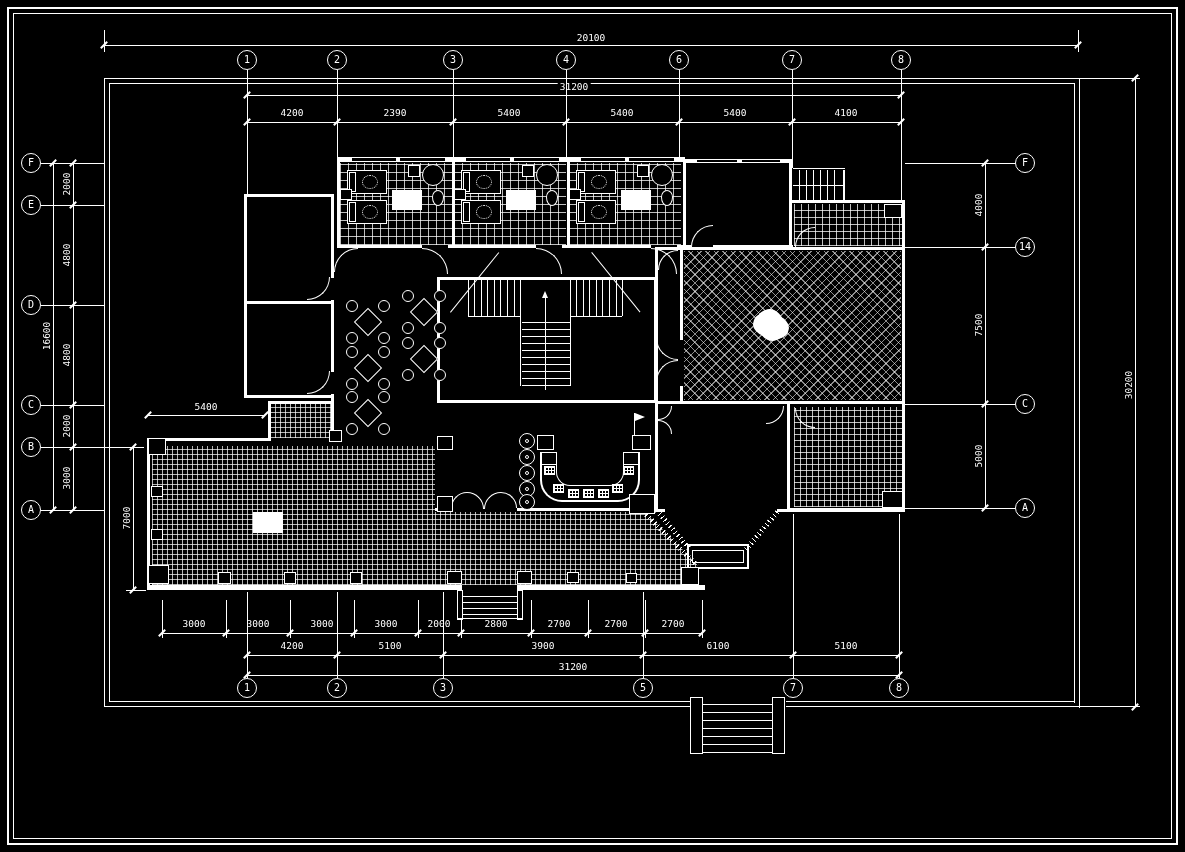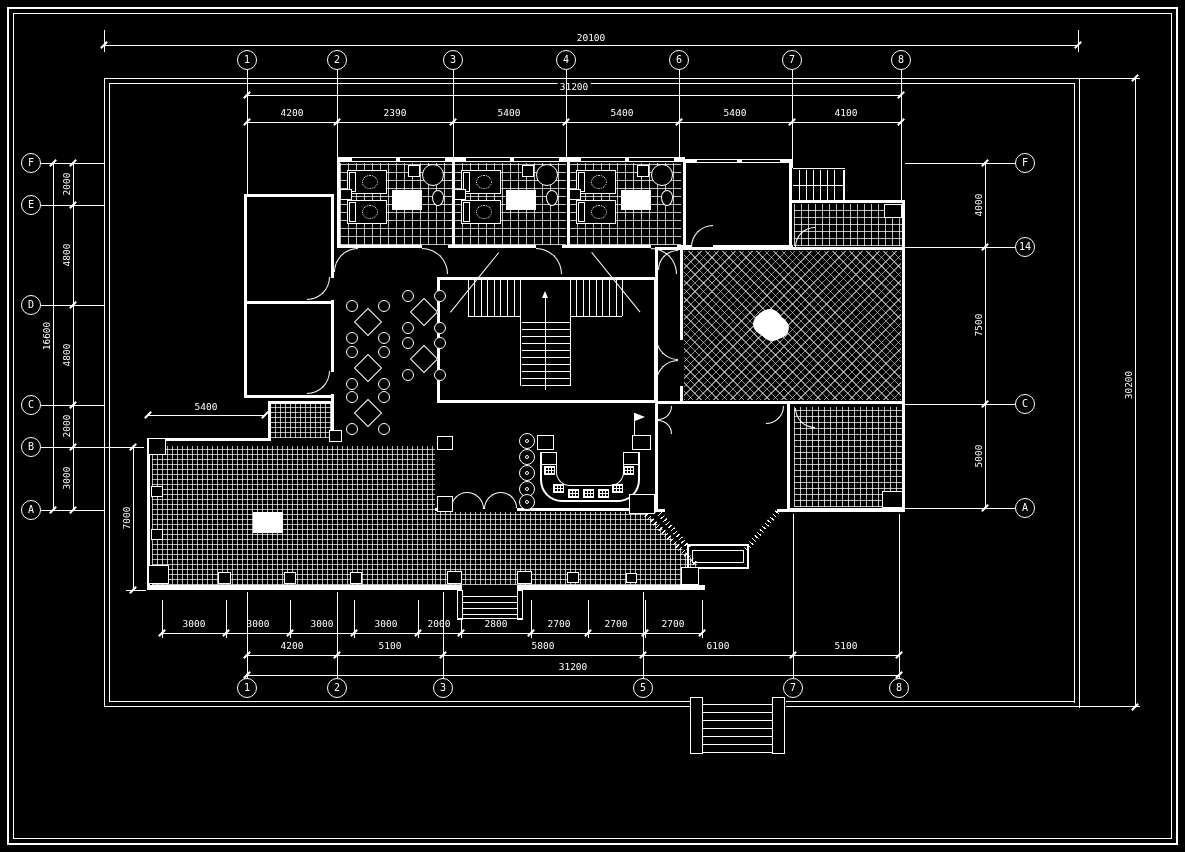--- a/index.html
+++ b/index.html
@@ -133,21 +133,21 @@
       <div class="lbl" style="left: 673px; top: 623px;">2700</div>
       <div class="ln" style="left: 247px; top: 655px; width: 652px; height: 1px;"></div>
       <div class="tick" style="left: 247px; top: 655px;"></div>
       <div class="tick" style="left: 337px; top: 655px;"></div>
       <div class="tick" style="left: 443px; top: 655px;"></div>
       <div class="tick" style="left: 643px; top: 655px;"></div>
       <div class="tick" style="left: 793px; top: 655px;"></div>
       <div class="tick" style="left: 899px; top: 655px;"></div>
       <div class="lbl" style="left: 292px; top: 645px;">4200</div>
       <div class="lbl" style="left: 390px; top: 645px;">5100</div>
-      <div class="lbl" style="left: 543px; top: 645px;">5800</div>
+      <div class="lbl" style="left: 543px; top: 645px;">3900</div>
       <div class="lbl" style="left: 718px; top: 645px;">6100</div>
       <div class="lbl" style="left: 846px; top: 645px;">5100</div>
       <div class="ln" style="left: 247px; top: 675px; width: 652px; height: 1px;"></div>
       <div class="tick" style="left: 247px; top: 675px;"></div>
       <div class="tick" style="left: 899px; top: 675px;"></div>
       <div class="lbl" style="left: 573px; top: 666px;">31200</div>
       <div class="ln" style="left: 247px; top: 592px; width: 1px; height: 86px;"></div>
       <div class="bub" style="left: 247px; top: 688px;">1</div>
       <div class="ln" style="left: 337px; top: 592px; width: 1px; height: 86px;"></div>
       <div class="bub" style="left: 337px; top: 688px;">2</div>

